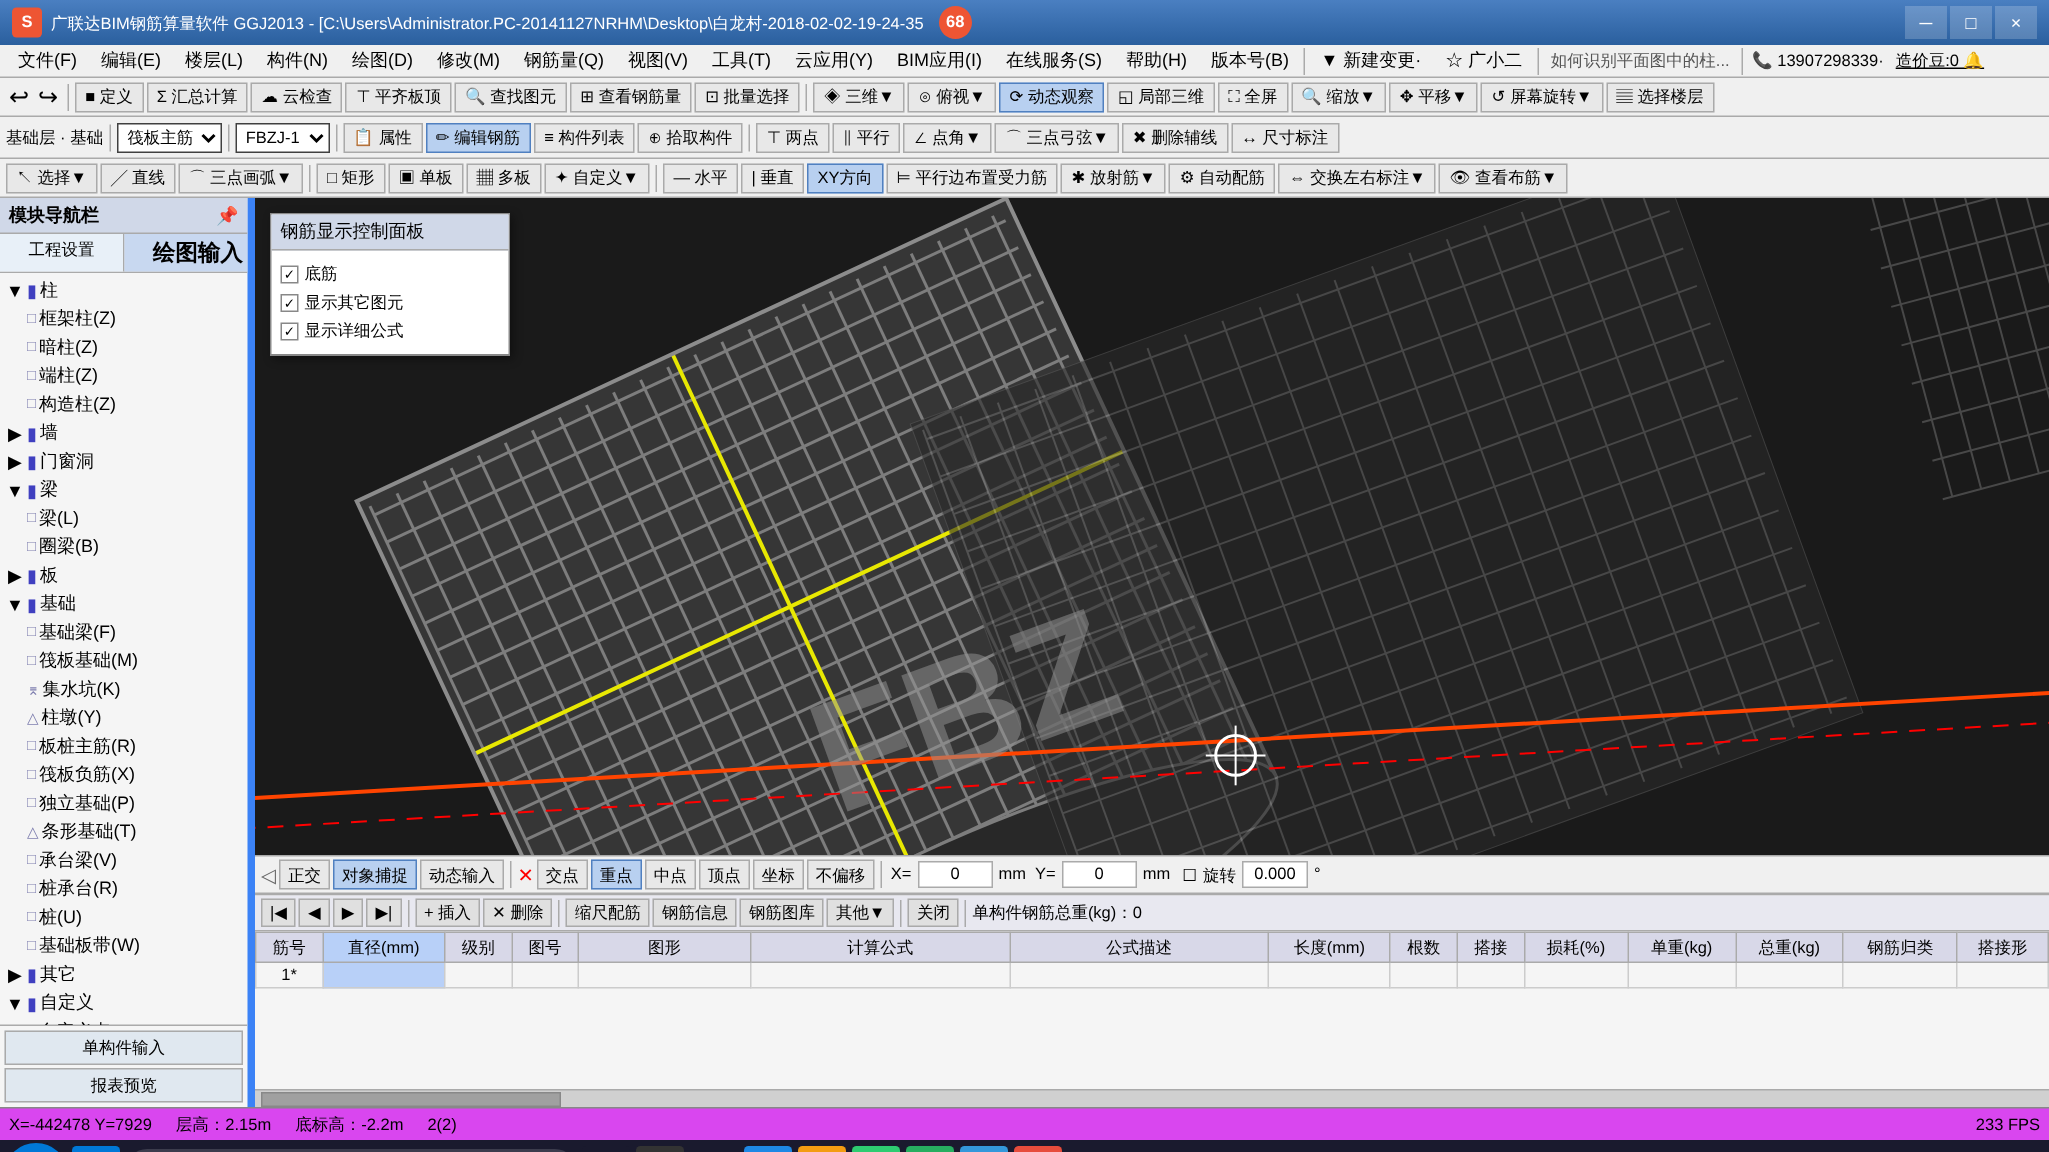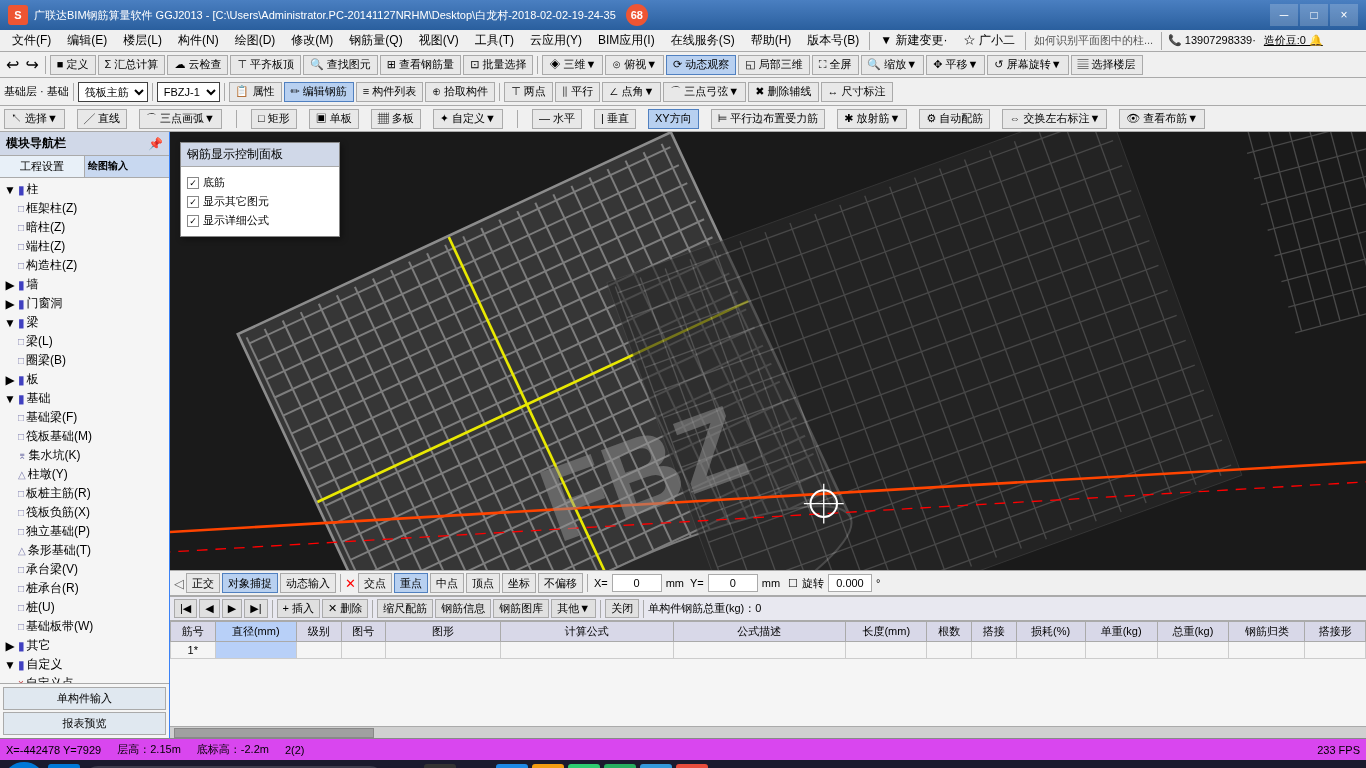--- a/index.html
+++ b/index.html
@@ -21,27 +21,27 @@
     .tb-btn { padding: 2px 6px; background: #e8e8e8; border: 1px solid #aaa; cursor: pointer; font-size: 11px; white-space: nowrap; display: flex; align-items: center; gap: 2px; height: 20px; }
     .tb-sep { width: 1px; height: 18px; background: #aaa; margin: 0 2px; }
 
     
     #toolbar2 { height: 28px; background: #f0f0f0; border-bottom: 1px solid #aaa; display: flex; align-items: center; padding: 0 4px; gap: 2px; overflow: hidden; }
     .tb2-select { height: 20px; font-size: 11px; border: 1px solid #404040; background: white; padding: 0 2px; }
     .tb2-btn { padding: 2px 6px; background: #e8e8e8; border: 1px solid #aaa; cursor: pointer; font-size: 11px; height: 20px; white-space: nowrap; display: flex; align-items: center; }
     .tb2-btn.active { background: #b8d0f0; border-color: #5080c0; }
 
     
-    #toolbar3 { height: 26px; background: #f0f0f0; border-bottom: 1px solid #aaa; display: flex; align-items: center; padding: 0 4px; gap: 12px; overflow: hidden; }
+    #toolbar3 { height: 26px; background: #f0f0f0; border-bottom: 1px solid #aaa; display: flex; align-items: center; padding: 0 4px; gap: 2px; overflow: hidden; }
 
     
     #main-layout { display: flex; height: calc(768px - 30px - 22px - 26px - 28px - 26px - 30px); }
 
     
-    #left-panel { width: 170px; background: #f5f5f5; border-right: 1px solid #3b82f6; display: flex; flex-direction: column; overflow: hidden; }
+    #left-panel { width: 170px; background: #f5f5f5; border-right: 5px solid #3b82f6; display: flex; flex-direction: column; overflow: hidden; }
     #left-panel-header { background: #d0d8e8; border-bottom: 1px solid #aaa; padding: 3px 6px; font-size: 12px; font-weight: bold; display: flex; justify-content: space-between; align-items: center; }
     #tree-area { flex: 1; overflow-y: auto; padding: 2px; font-size: 12px; }
     .tree-node { padding: 1px 2px; cursor: pointer; white-space: nowrap; display: flex; align-items: center; gap: 2px; }
     .tree-expand { width: 12px; text-align: center; }
     .tree-child { padding-left: 16px; }
     .bottom-btns { border-top: 1px solid #aaa; padding: 3px; display: flex; flex-direction: column; gap: 2px; }
     .bottom-btn { padding: 3px 6px; background: #e0e8f0; border: 1px solid #aaa; cursor: pointer; text-align: center; font-size: 11px; }
 
     
     #viewport { flex: 1; background: #1a1a1a; position: relative; overflow: hidden; }
@@ -197,21 +197,21 @@
 
 <div id="main-layout">
 
   <div id="left-panel">
     <div id="left-panel-header">
       <span>模块导航栏</span>
       <span style="cursor:pointer;">📌</span>
     </div>
     <div style="display:flex; border-bottom:1px solid #aaa;">
       <div style="flex:1; text-align:center; padding:3px; border-right:1px solid #aaa; cursor:pointer; font-size:11px; background:#e8f0f8;">工程设置</div>
-      <div style="flex:1; text-align:left; padding:3px; cursor:pointer; font-size:10px; background:#c8d8f0; font-weight:bold;">绘图输入</div>
+      <div style="flex:1; text-align:right; padding:3px; cursor:pointer; font-size:15px; background:#c8d8f0; font-weight:bold;">绘图输入</div>
     </div>
     <div id="tree-area">
 
       <div class="tree-node">
         <span class="tree-expand">▼</span>
         <span style="color:#4040c0;">▮</span>
         <span>柱</span>
       </div>
       <div class="tree-node tree-child">
         <span style="color:#8080b0; font-size:10px;">□</span>

